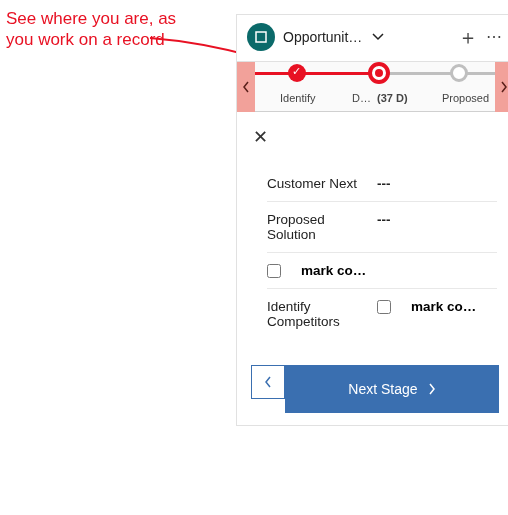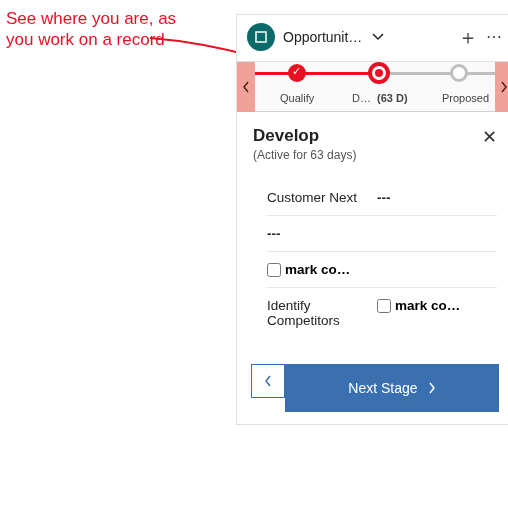--- a/index.html
+++ b/index.html
@@ -43,21 +43,21 @@
 .sp-head { display: flex; justify-content: space-between; align-items: flex-start; }
 .sp-title { font-size: 17px; font-weight: 600; color: #222; }
 .sp-sub { font-size: 12px; color: #555; margin-top: 2px; }
 .sp-close { font-size: 18px; color: #333; font-weight: 300; }
 
 .fields { margin-top: 18px; padding-left: 14px; }
 .frow { display: flex; align-items: flex-start; padding: 10px 0; border-bottom: 1px solid #e8e8e8; font-size: 13.5px;}
 .frow:last-child { border-bottom: none; }
 .flabel { flex: 0 0 110px; color: #222; }
 .fval { flex: 1; color: #222; font-weight: 600; }
-.fchk { display: flex; align-items: center; gap: 4px; font-size: 13.5px; font-weight: 600; white-space: nowrap; overflow: hidden; }
+.fchk { display: flex; align-items: center; gap: 20px; font-size: 13.5px; font-weight: 600; white-space: nowrap; overflow: hidden; }
 .fchk input { width: 14px; height: 14px; }
 
 .footer { display: flex; padding: 12px 14px; gap: 0; }
 .back-btn { width: 34px; height: 34px; border: 1px solid #3a6fb0; background:#fff; display: flex; align-items: center; justify-content: center; cursor: pointer; }
 .next-btn { flex: 1; height: 48px; background: #3a6fb0; color: #fff; display: flex; align-items: center; justify-content: center; font-size: 14px; gap: 10px; cursor: pointer; border:none; }
 </style>
 </head>
 <body>
 
 <div class="annotation">See where you are, as you work on a record</div>
@@ -100,46 +100,43 @@
       <svg width="8" height="12" viewBox="0 0 8 12">
           <path d="M6,1 L2,6 L6,11" stroke-width="1.5" fill="none"></path>
         </svg>
     </div>
     <div class="sb-mid">
       <div class="sb-line"></div>
       <div class="sb-line-done"></div>
       <div class="sb-dot sb-d1"></div>
       <div class="sb-dot sb-d2"></div>
       <div class="sb-dot sb-d3"></div>
-      <div class="sb-lbl sb-l1">Qualify</div>
-      <div class="sb-lbl sb-l2"><span>D…</span>&nbsp; <b>(63 D)</b></div>
+      <div class="sb-lbl sb-l1">Identify</div>
+      <div class="sb-lbl sb-l2"><span>D…</span>&nbsp; <b>(37 D)</b></div>
       <div class="sb-lbl sb-l3">Proposed</div>
     </div>
     <div class="sb-btn">
       <svg width="8" height="12" viewBox="0 0 8 12">
           <path d="M2,1 L6,6 L2,11" stroke-width="1.5" fill="none"></path>
         </svg>
     </div>
   </div>
 
   <div class="stage-pop">
     <div class="sp-head">
-      <div>
-        <div class="sp-title">Develop</div>
-        <div class="sp-sub">(Active for 63 days)</div>
-      </div>
       <div class="sp-close">✕</div>
     </div>
 
     <div class="fields">
       <div class="frow">
         <div class="flabel">Customer Next</div>
         <div class="fval">---</div>
       </div>
       <div class="frow">
+        <div class="flabel">Proposed Solution</div>
         <div class="fval">---</div>
       </div>
       <div class="frow">
         <label class="fchk">
           <input type="checkbox" style="">
           <span>mark co…</span>
         </label>
       </div>
       <div class="frow">
         <div class="flabel">Identify Competitors</div>

